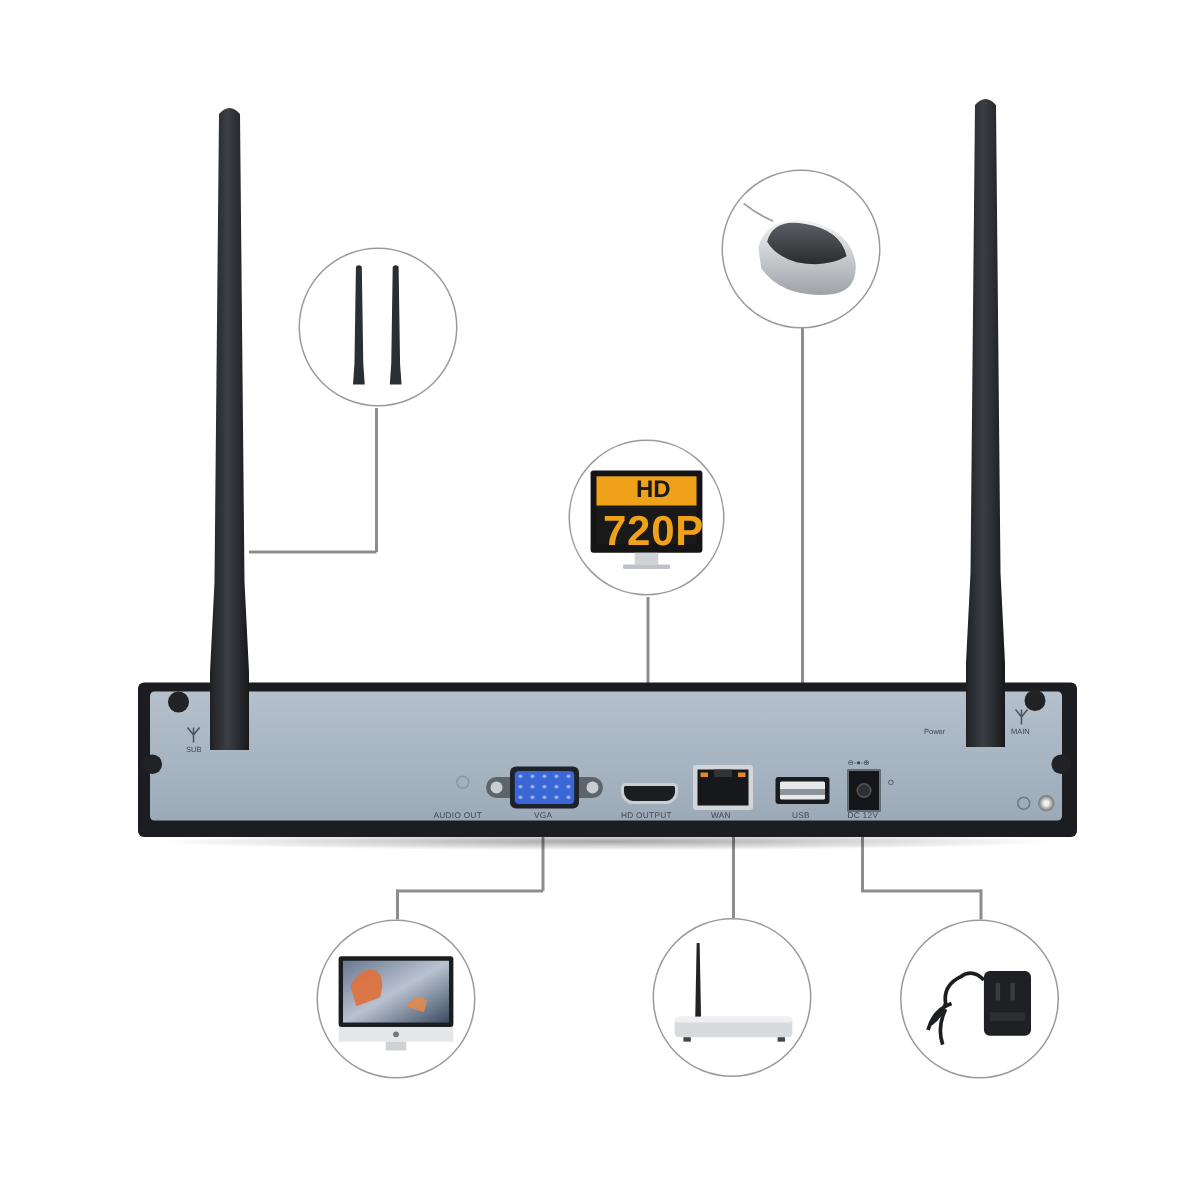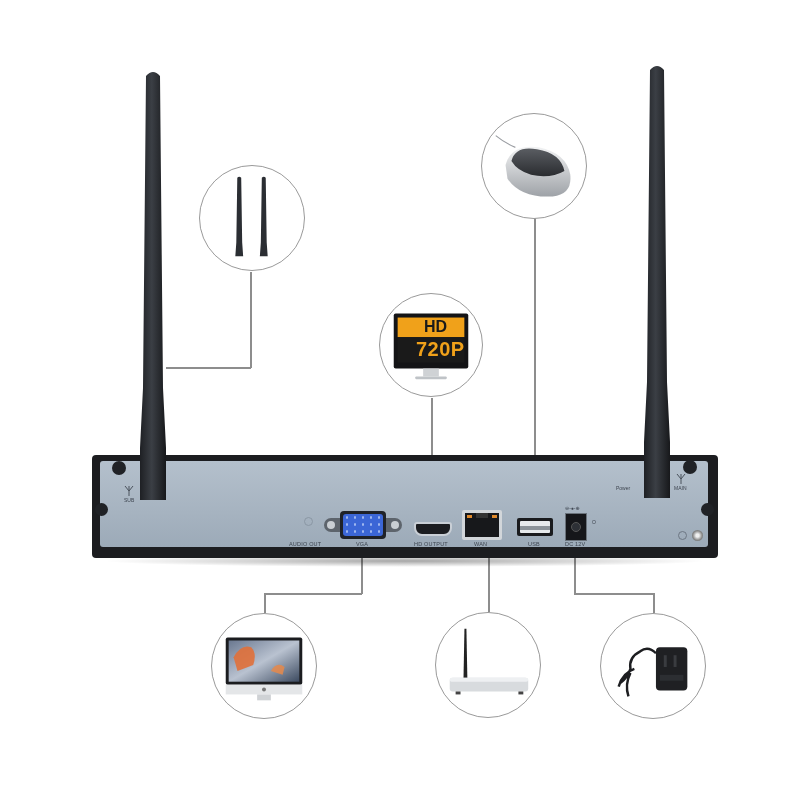--- a/index.html
+++ b/index.html
@@ -134,21 +134,21 @@
 
 <div class="callout" style="left:379px; top:293px; width:104px; height:104px;">
   <svg viewBox="0 0 104 104">
     <rect x="14" y="20" width="76" height="56" rx="2" fill="#141416"></rect>
     <rect x="18" y="24" width="68" height="20" fill="#f0a11a"></rect>
     <rect x="18" y="44" width="68" height="26" fill="#1a1a1a"></rect>
     <rect x="44" y="76" width="16" height="8" fill="#cfd2d5"></rect>
     <rect x="36" y="84" width="32" height="3" rx="1" fill="#bfc3c7"></rect>
   </svg>
   <div class="abs" style="left:44px; top:24px; font-size:16px; font-weight:bold; color:#1a1a1a; font-family:'Liberation Sans',sans-serif;">HD</div>
-  <div class="abs" style="left:36px; top:44px; font-size:20px; font-weight:bold; color:#f0a11a; letter-spacing:0.5px; font-family:'Liberation Sans',sans-serif;">720P</div>
+  <div class="abs" style="left:22px; top:44px; font-size:28px; font-weight:bold; color:#f0a11a; letter-spacing:0.5px; font-family:'Liberation Sans',sans-serif;">720P</div>
 </div>
 
 <div class="callout" style="left:481px; top:113px; width:106px; height:106px;">
   <svg viewBox="0 0 106 106">
     <defs>
       <linearGradient id="mouseG" x1="0" x2="0" y1="0" y2="1">
         <stop offset="0" stop-color="#5a5d62"></stop>
         <stop offset="1" stop-color="#2a2c30"></stop>
       </linearGradient>
       <linearGradient id="mouseS" x1="0" x2="0" y1="0" y2="1">

